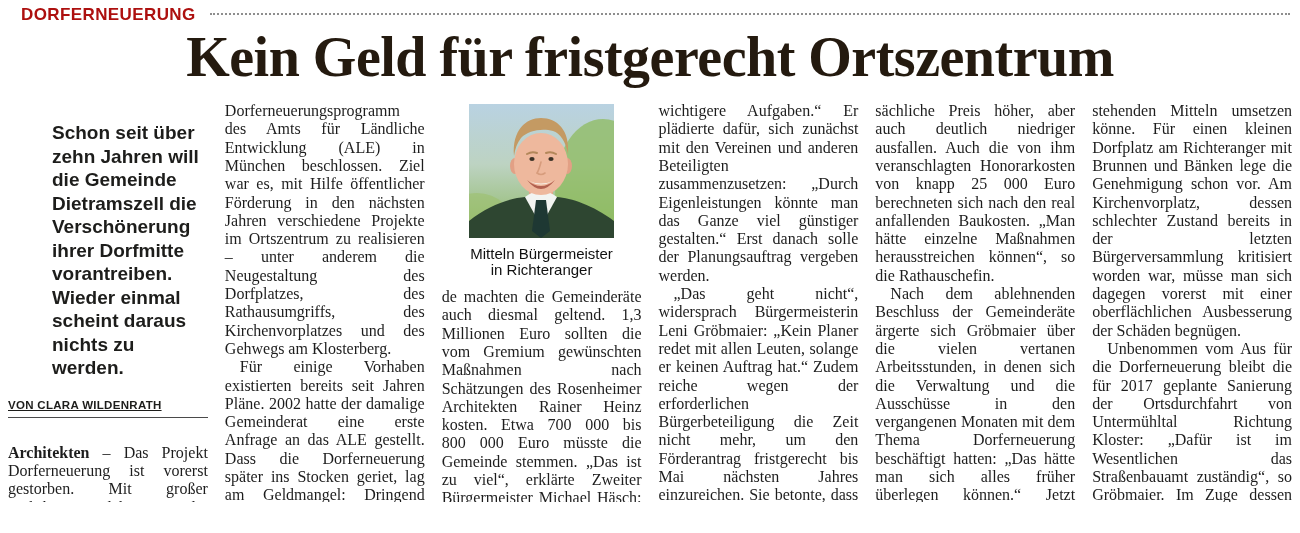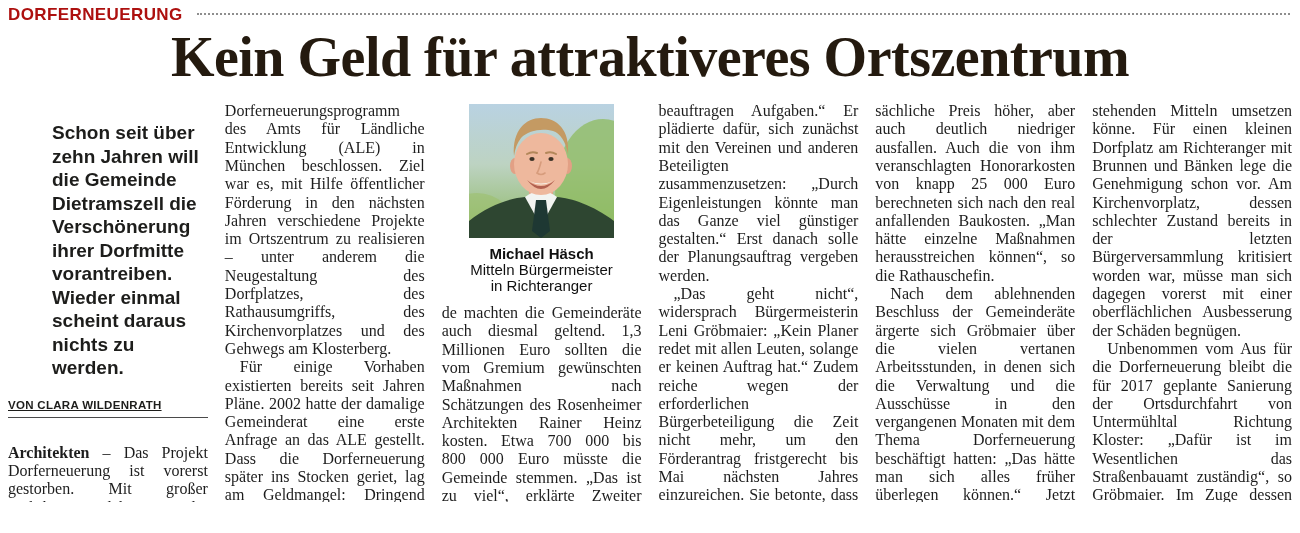--- a/index.html
+++ b/index.html
@@ -1,20 +1,20 @@
 <!DOCTYPE html>
 <html lang="de"><head>
 <meta charset="utf-8">
 <style>
   html,body { margin:0; padding:0; background:#ffffff; }
   .page {
     position:relative; width:1300px; height:533px; overflow:hidden;
     background:#ffffff; font-family:"Liberation Sans", sans-serif;
   }
-  .topline { display:flex; align-items:center; padding:5px 10px 0 8px; }
+  .topline { display:flex; align-items:center; padding:5px 10px 0 21px; }
   .kicker {
     font-size:17px; font-weight:bold; letter-spacing:.4px;
     color:#ad100f; white-space:nowrap;
   }
   .dotted-rule {
     flex:1; margin-left:14px; height:0;
     border-bottom:2px dotted #8e8e8e; transform:translateY(-1px);
   }
   .headline {
     margin:4px 20px 0; text-align:center;
@@ -44,21 +44,21 @@
 </head>
 <body>
 
 <div class="page">
 
   <div class="topline">
     <span class="kicker">DORFERNEUERUNG</span>
     <span class="dotted-rule"></span>
   </div>
 
-  <h1 class="headline">Kein Geld für attraktiveres Ortszentrum</h1>
+  <h1 class="headline">Kein Geld für fristgerecht Ortszentrum</h1>
 
   <div class="cols">
 
     <div class="col">
       <p class="lead">Schon seit über zehn Jahren will die Gemeinde Dietramszell die Verschönerung ihrer Dorfmitte vorantreiben. Wieder einmal scheint daraus nichts zu werden.</p>
       <div class="byline">VON CLARA WILDENRATH</div>
       <hr class="byline-rule">
       <p class="body-p first-body"><b class="dateline">Architekten</b><span> – Das Projekt Dorferneuerung ist vorerst gestorben. Mit großer Mehrheit lehnte der Gemeinderat in seiner jüngsten Sitzung ab, einen Architekten mit der Vorplanung konkreter Verschönerungsmaßnahmen im Ortskern zu beauftragen. Vor mehr als einem Jahr hatte der Gemeinderat den Wiedereintritt Dietramszells in das</span></p>
     </div>
 
@@ -101,30 +101,29 @@
 
           <ellipse cx="63" cy="55" rx="2.6" ry="1.9" fill="#3a3026"></ellipse>
           <ellipse cx="82" cy="55" rx="2.6" ry="1.9" fill="#3a3026"></ellipse>
 
           <path d="M72,58 Q70,66 68,69 Q72,72 76,69" stroke="#d79c7c" stroke-width="1.6" fill="none" stroke-linecap="round"></path>
 
           <path d="M58,76 Q72,88 86,76 Q72,94 58,76 Z" fill="#b2604f"></path>
           <path d="M60,77 Q72,84 84,77 Q72,82 60,77 Z" fill="#f6f1e8"></path>
         </svg>
         <figcaption>
-          <div class="cap-name">Michael Häsch</div>
           <div class="cap-line">Mitteln Bürgermeister</div>
           <div class="cap-line">in Richteranger</div>
         </figcaption>
       </figure>
       <p class="body-p">de machten die Gemeinderäte auch diesmal geltend. 1,3 Millionen Euro sollten die vom Gremium gewünschten Maßnahmen nach Schätzungen des Rosenheimer Architekten Rainer Heinz kosten. Etwa 700&nbsp;000 bis 800&nbsp;000 Euro müsste die Gemeinde stemmen. „Das ist zu viel“, erklärte Zweiter Bürgermeister Michael Häsch: „Wir haben</p>
     </div>
 
     <div class="col">
-      <p class="body-p">beauftragen Aufgaben.“ Er plädierte dafür, sich zunächst mit den Vereinen und anderen Beteiligten zusammenzusetzen: „Durch Eigenleistungen könnte man das Ganze viel günstiger gestalten.“ Erst danach solle der Planungsauftrag vergeben werden.</p>
+      <p class="body-p">wichtigere Aufgaben.“ Er plädierte dafür, sich zunächst mit den Vereinen und anderen Beteiligten zusammenzusetzen: „Durch Eigenleistungen könnte man das Ganze viel günstiger gestalten.“ Erst danach solle der Planungsauftrag vergeben werden.</p>
       <p class="body-p indent">„Das geht nicht“, widersprach Bürgermeisterin Leni Gröbmaier: „Kein Planer redet mit allen Leuten, solange er keinen Auftrag hat.“ Zudem reiche wegen der erforderlichen Bürgerbeteiligung die Zeit nicht mehr, um den Förderantrag fristgerecht bis Mai nächsten Jahres einzureichen. Sie betonte, dass die Kostenschätzung des Architekten einen Mittelwert darstelle. Je nach gewünschter Ausführung könne der tat-</p>
     </div>
 
     <div class="col">
       <p class="body-p">sächliche Preis höher, aber auch deutlich niedriger ausfallen. Auch die von ihm veranschlagten Honorarkosten von knapp 25&nbsp;000 Euro berechneten sich nach den real anfallenden Baukosten. „Man hätte einzelne Maßnahmen herausstreichen können“, so die Rathauschefin.</p>
       <p class="body-p indent">Nach dem ablehnenden Beschluss der Gemeinderäte ärgerte sich Gröbmaier über die vielen vertanen Arbeitsstunden, in denen sich die Verwaltung und die Ausschüsse in den vergangenen Monaten mit dem Thema Dorferneuerung beschäftigt hatten: „Das hätte man sich alles früher überlegen können.“ Jetzt müsse die Kommune schauen, welche Pläne sie mit den ihr zur Verfügung</p>
     </div>
 
     <div class="col">
       <p class="body-p">stehenden Mitteln umsetzen könne. Für einen kleinen Dorfplatz am Richteranger mit Brunnen und Bänken lege die Genehmigung schon vor. Am Kirchenvorplatz, dessen schlechter Zustand bereits in der letzten Bürgerversammlung kritisiert worden war, müsse man sich dagegen vorerst mit einer oberflächlichen Ausbesserung der Schäden begnügen.</p>

